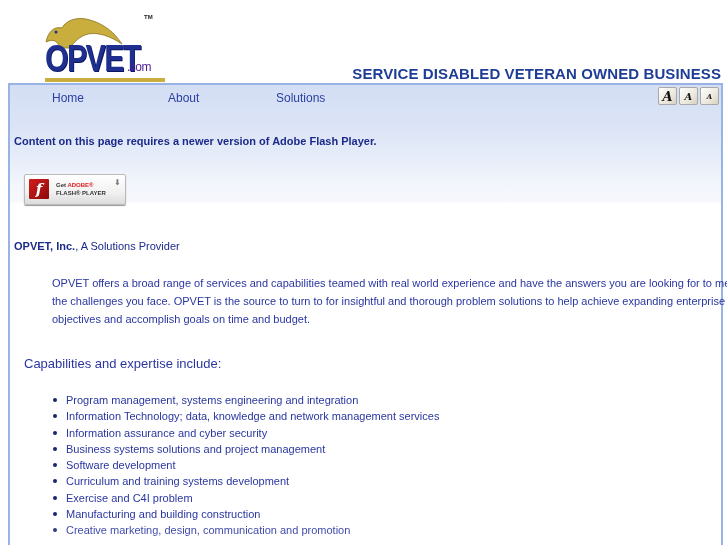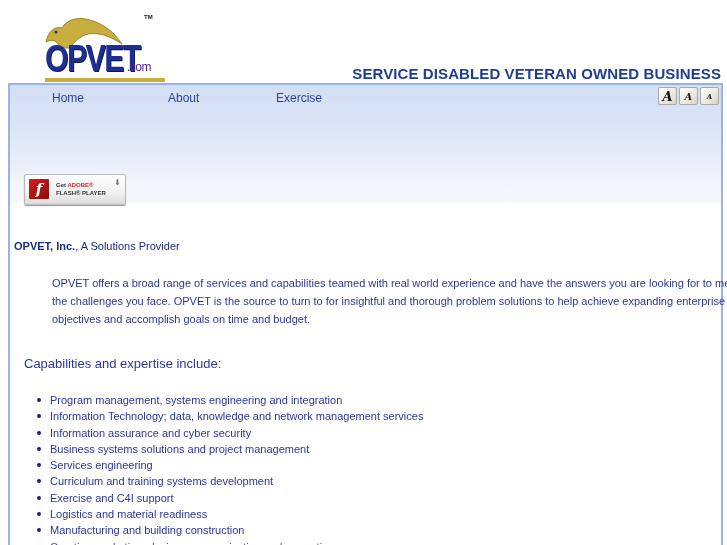--- a/index.html
+++ b/index.html
@@ -50,21 +50,21 @@
   .flash-dl { position:absolute; right:4px; top:3px; font-size:8px; color:#777; }
 
   .company { position:absolute; left:4px; top:155px; font-size:11px; color:#1c2a8a; }
   .company b { font-weight:bold; }
 
   .intro { position:absolute; left:14px; top:189px; width:690px; font-size:11px; line-height:18px; color:#2a36a0;margin-left:28px; }
 
   .cap-head { position:absolute; left:14px; top:271px; font-size:13px; color:#2a36a0; }
 
   .cap-list { position:absolute; left:14px; top:307px; margin:0; padding:0 0 0 26px; list-style:none; }
-  .cap-list li { position:relative; font-size:11px; line-height:16.3px; color:#2a36a0; white-space:nowrap; }
+  .cap-list li { position:relative; font-size:11px; line-height:16.3px; color:#2a36a0; white-space:nowrap;margin-left:16px; }
   .cap-list li::before { content:""; position:absolute; left:-13px; top:6px; width:4px; height:4px;
                          border-radius:50%; background:#1c2470; }
   .cap-list li.cut { color:#2a36a0; opacity:0.9; }
 </style>
 </head>
 <body>
 
 <div class="header">
   <div class="logo">
     <svg class="logo-bird" viewBox="0 0 80 40">
@@ -76,47 +76,47 @@
     <div class="logo-tm">TM</div>
     <div class="logo-bar"></div>
   </div>
   <div class="tagline">SERVICE DISABLED VETERAN OWNED BUSINESS</div>
 </div>
 
 <div class="frame">
   <div class="nav">
     <a class="nav-item" style="left:42px">Home</a>
     <a class="nav-item" style="left:158px">About</a>
-    <a class="nav-item" style="left:266px">Exercise</a>
+    <a class="nav-item" style="left:266px">Solutions</a>
     <div class="font-btns">
       <div class="font-btn fb-l">A</div>
       <div class="font-btn fb-m">A</div>
       <div class="font-btn fb-s">A</div>
     </div>
   </div>
 
+  <div class="flash-msg">Content on this page requires a newer version of Adobe Flash Player.</div>
 
   <div class="flash-badge">
     <div class="flash-f">f</div>
     <div class="flash-line1"><span>Get </span><span class="adobe">ADOBE®</span></div>
     <div class="flash-line2">FLASH® PLAYER</div>
     <div class="flash-dl">⬇</div>
   </div>
 
   <div class="company"><b>OPVET, Inc.</b><span>, A Solutions Provider</span></div>
 
   <div class="intro">OPVET offers a broad range of services and capabilities teamed with real world experience and have the answers you are looking for to meet the challenges you face. OPVET is the source to turn to for insightful and thorough problem solutions to help achieve expanding enterprise objectives and accomplish goals on time and budget.</div>
 
   <div class="cap-head">Capabilities and expertise include:</div>
 
   <ul class="cap-list">
     <li>Program management, systems engineering and integration</li>
     <li>Information Technology; data, knowledge and network management services</li>
     <li>Information assurance and cyber security</li>
     <li>Business systems solutions and project management</li>
-    <li>Services engineering</li>
+    <li>Software development</li>
     <li>Curriculum and training systems development</li>
-    <li>Exercise and C4I support</li>
-    <li>Logistics and material readiness</li>
+    <li>Exercise and C4I problem</li>
     <li>Manufacturing and building construction</li>
     <li class="cut">Creative marketing, design, communication and promotion</li>
   </ul>
 </div>
 
 </body></html>

